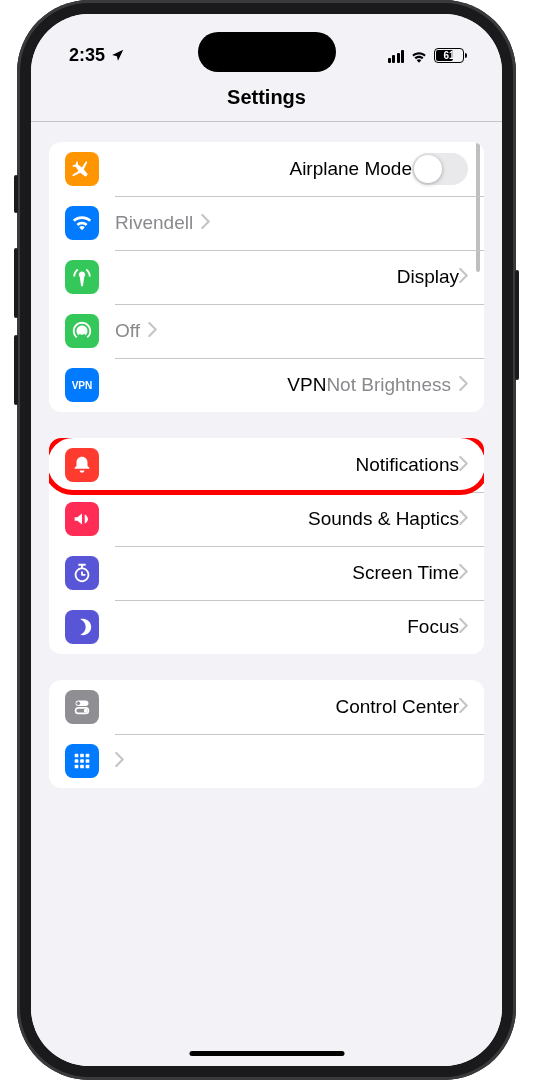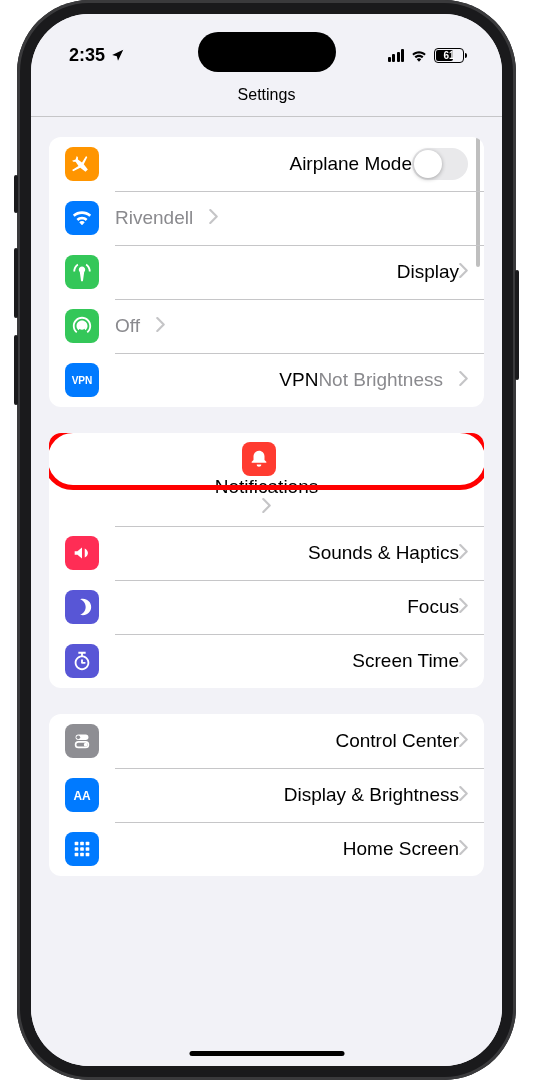--- a/index.html
+++ b/index.html
@@ -44,21 +44,21 @@
       display: flex;
       justify-content: space-between;
       align-items: center;
       padding: 20px 38px 0 38px;
       height: 62px;
       background: #f2f2f7;
       font-weight: 600;
       font-size: 18px;
     }
     .status-left { display: flex; align-items: center; gap: 6px; }
-    .status-right { display: flex; align-items: center; gap: 6px; }
+    .status-right { display: flex; align-items: flex-end; gap: 6px; }
     .location-icon { width: 14px; height: 14px; }
     .signal-bars { display: flex; align-items: flex-end; gap: 1.5px; height: 13px; }
     .signal-bars span { width: 3px; background: #000; border-radius: 1px; }
     .signal-bars span:nth-child(1) { height: 5px; }
     .signal-bars span:nth-child(2) { height: 7.5px; }
     .signal-bars span:nth-child(3) { height: 10px; }
     .signal-bars span:nth-child(4) { height: 12.5px; }
     .battery {
       width: 30px;
       height: 15px;
@@ -89,21 +89,21 @@
       border-radius: 2px;
       z-index: 0;
     }
     .battery-text { position: relative; z-index: 1; color: #fff; }
     .header {
       text-align: center;
       padding: 10px 0 12px 0;
       background: #f2f2f7;
       border-bottom: 0.5px solid #c6c6c8;
     }
-    .header-title { font-size: 16px; font-weight: 400; }
+    .header-title { font-size: 20px; font-weight: 700; }
     .content {
       background: #f2f2f7;
       overflow-y: auto;
       height: calc(100% - 96px);
       padding-bottom: 30px;
     }
     .section {
       margin: 26px 18px 0 18px;
       background: #fff;
       border-radius: 12px;
@@ -133,21 +133,21 @@
       height: 34px;
       border-radius: 8px;
       display: flex;
       align-items: center;
       justify-content: center;
       margin-right: 16px;
       flex-shrink: 0;
     }
     .row-icon svg { width: 22px; height: 22px; }
     .row-label { flex: 1; font-size: 19px; color: #000; }
-    .row-value { font-size: 19px; color: #8a8a8e; margin-right: 16px; }
+    .row-value { font-size: 19px; color: #8a8a8e; margin-right: 8px; }
     .chevron { color: #c5c5c7; flex-shrink: 0; }
     .toggle {
       width: 56px;
       height: 32px;
       background: #e9e9eb;
       border-radius: 16px;
       position: relative;
       flex-shrink: 0;
     }
     .toggle-thumb {
@@ -300,21 +300,21 @@
               </svg>
             </div>
             <div class="row-label">VPN</div>
             <div class="row-value">Not Brightness</div>
             <span><svg class="chevron" width="9" height="15" viewBox="0 0 8 14">
                 <path d="M1 1l6 6-6 6" stroke="#c5c5c7" stroke-width="2" fill="none" stroke-linecap="round" stroke-linejoin="round"></path>
               </svg></span>
           </div>
         </div>
         <div class="section">
-          <div class="row" style="position: relative; flex-direction: column;">
+          <div class="row" style="position: relative;">
             <div class="row-icon bg-red">
               <svg viewBox="0 0 24 24" fill="#fff">
                 <path d="M12 3c-3.3 0-6 2.7-6 6v4l-2 2v1h16v-1l-2-2V9c0-3.3-2.7-6-6-6zm-2.5 15c0 1.4 1.1 2.5 2.5 2.5s2.5-1.1 2.5-2.5h-5z"></path>
               </svg>
             </div>
             <div class="row-label">Notifications</div>
             <span><svg class="chevron" width="9" height="15" viewBox="0 0 8 14">
                 <path d="M1 1l6 6-6 6" stroke="#c5c5c7" stroke-width="2" fill="none" stroke-linecap="round" stroke-linejoin="round"></path>
               </svg></span>
             <div class="highlight-ring" style="top: -5px; left: -6px; right: -6px; height: 62px;"></div>
@@ -326,81 +326,69 @@
               </svg>
             </div>
             <div class="row-label">Sounds &amp; Haptics</div>
             <span><svg class="chevron" width="9" height="15" viewBox="0 0 8 14">
                 <path d="M1 1l6 6-6 6" stroke="#c5c5c7" stroke-width="2" fill="none" stroke-linecap="round" stroke-linejoin="round"></path>
               </svg></span>
           </div>
           <div class="row">
             <div class="row-icon bg-indigo">
               <svg viewBox="0 0 24 24" fill="#fff">
+                <path d="M8 2h8v2h-3v2.1c3.9.5 7 3.8 7 7.9 0 4.4-3.6 8-8 8s-8-3.6-8-8c0-4.1 3.1-7.4 7-7.9V4H8V2zm4 6c-3.3 0-6 2.7-6 6s2.7 6 6 6 6-2.7 6-6-2.7-6-6-6zm0 2c.6 0 1 .4 1 1v2h2c.6 0 1 .4 1 1s-.4 1-1 1h-3c-.6 0-1-.4-1-1v-3c0-.6.4-1 1-1z"></path>
+              </svg>
+            </div>
+            <div class="row-label">Screen Time</div>
+            <span><svg class="chevron" width="9" height="15" viewBox="0 0 8 14">
+                <path d="M1 1l6 6-6 6" stroke="#c5c5c7" stroke-width="2" fill="none" stroke-linecap="round" stroke-linejoin="round"></path>
+              </svg></span>
+          </div>
+          <div class="row">
+            <div class="row-icon bg-indigo">
+              <svg viewBox="0 0 24 24" fill="#fff">
                 <path d="M13 3c-1 0-2 .2-3 .5 3.5 1.2 6 4.5 6 8.5s-2.5 7.3-6 8.5c1 .3 2 .5 3 .5 5 0 9-4 9-9s-4-9-9-9z"></path>
               </svg>
             </div>
             <div class="row-label">Focus</div>
-            <span><svg class="chevron" width="9" height="15" viewBox="0 0 8 14">
-                <path d="M1 1l6 6-6 6" stroke="#c5c5c7" stroke-width="2" fill="none" stroke-linecap="round" stroke-linejoin="round"></path>
-              </svg></span>
-          </div>
-          <div class="row">
-            <div class="row-icon bg-indigo">
-              <svg viewBox="0 0 24 24" fill="#fff">
-                <path d="M8 2h8v2h-3v2.1c3.9.5 7 3.8 7 7.9 0 4.4-3.6 8-8 8s-8-3.6-8-8c0-4.1 3.1-7.4 7-7.9V4H8V2zm4 6c-3.3 0-6 2.7-6 6s2.7 6 6 6 6-2.7 6-6-2.7-6-6-6zm0 2c.6 0 1 .4 1 1v2h2c.6 0 1 .4 1 1s-.4 1-1 1h-3c-.6 0-1-.4-1-1v-3c0-.6.4-1 1-1z"></path>
-              </svg>
-            </div>
-            <div class="row-label">Screen Time</div>
             <span><svg class="chevron" width="9" height="15" viewBox="0 0 8 14">
                 <path d="M1 1l6 6-6 6" stroke="#c5c5c7" stroke-width="2" fill="none" stroke-linecap="round" stroke-linejoin="round"></path>
               </svg></span>
           </div>
         </div>
         <div class="section">
           <div class="row">
             <div class="row-icon bg-gray">
               <svg viewBox="0 0 24 24" fill="#fff">
                 <rect x="5" y="5" width="14" height="6" rx="3"></rect>
                 <rect x="5" y="13" width="14" height="6" rx="3" fill="none" stroke="#fff" stroke-width="1.8"></rect>
                 <circle cx="8" cy="8" r="2" fill="#8e8e93"></circle>
                 <circle cx="16" cy="16" r="2"></circle>
               </svg>
             </div>
             <div class="row-label">Control Center</div>
-            <span><svg class="chevron" width="9" height="15" viewBox="0 0 8 14">
-                <path d="M1 1l6 6-6 6" stroke="#c5c5c7" stroke-width="2" fill="none" stroke-linecap="round" stroke-linejoin="round"></path>
-              </svg></span>
-          </div>
-          <div class="row">
-            <div class="row-icon bg-blue">
-              <svg viewBox="0 0 24 24">
-                <text x="12" y="17" text-anchor="middle" fill="#fff" font-size="13" font-weight="600" font-family="sans-serif">AA</text>
-              </svg>
-            </div>
-            <div class="row-label">Display &amp; Brightness</div>
             <span><svg class="chevron" width="9" height="15" viewBox="0 0 8 14">
                 <path d="M1 1l6 6-6 6" stroke="#c5c5c7" stroke-width="2" fill="none" stroke-linecap="round" stroke-linejoin="round"></path>
               </svg></span>
           </div>
           <div class="row">
             <div class="row-icon bg-blue">
               <svg viewBox="0 0 24 24">
                 <rect x="4" y="4" width="4" height="4" rx="1" fill="#fff"></rect>
                 <rect x="10" y="4" width="4" height="4" rx="1" fill="#fff"></rect>
                 <rect x="16" y="4" width="4" height="4" rx="1" fill="#fff"></rect>
                 <rect x="4" y="10" width="4" height="4" rx="1" fill="#fff"></rect>
                 <rect x="10" y="10" width="4" height="4" rx="1" fill="#fff"></rect>
                 <rect x="16" y="10" width="4" height="4" rx="1" fill="#fff"></rect>
                 <rect x="4" y="16" width="4" height="4" rx="1" fill="#fff"></rect>
                 <rect x="10" y="16" width="4" height="4" rx="1" fill="#fff"></rect>
                 <rect x="16" y="16" width="4" height="4" rx="1" fill="#fff"></rect>
               </svg>
             </div>
-            <div class="row-label">Home Screen</div>
             <span><svg class="chevron" width="9" height="15" viewBox="0 0 8 14">
                 <path d="M1 1l6 6-6 6" stroke="#c5c5c7" stroke-width="2" fill="none" stroke-linecap="round" stroke-linejoin="round"></path>
               </svg></span>
           </div>
         </div>
       </div>
 
     <div class="home-indicator"></div>
   </div>
 </div>

